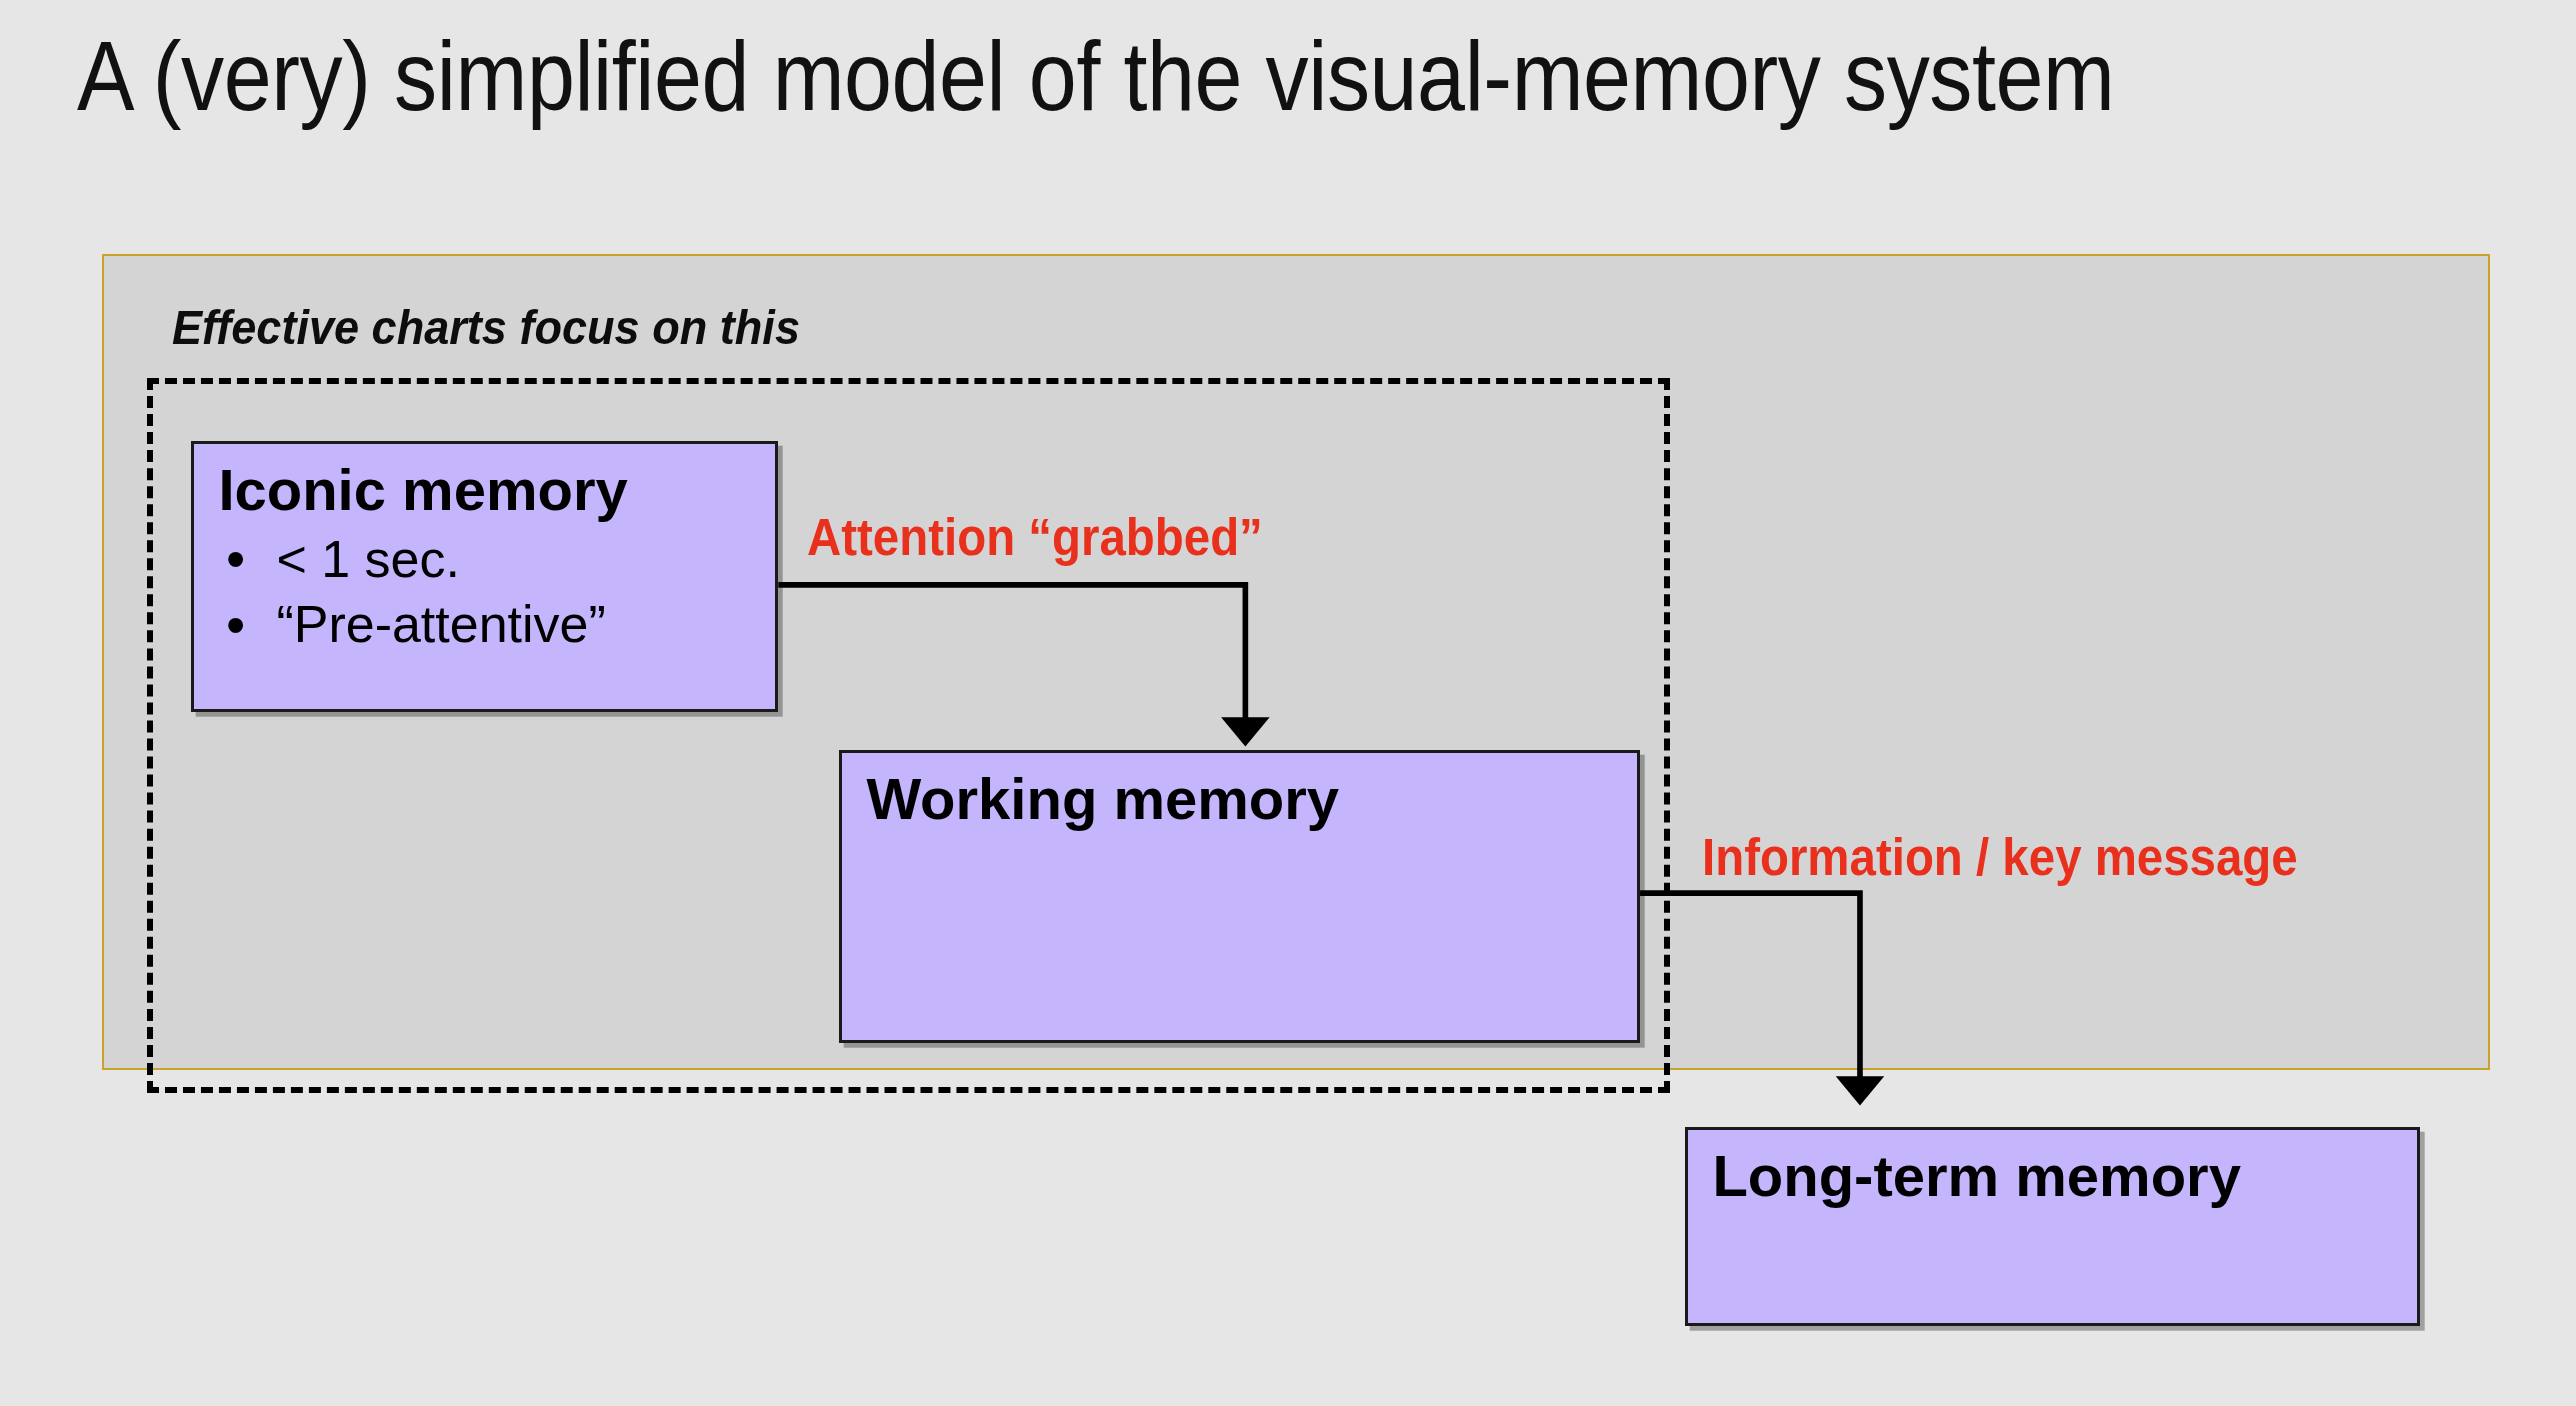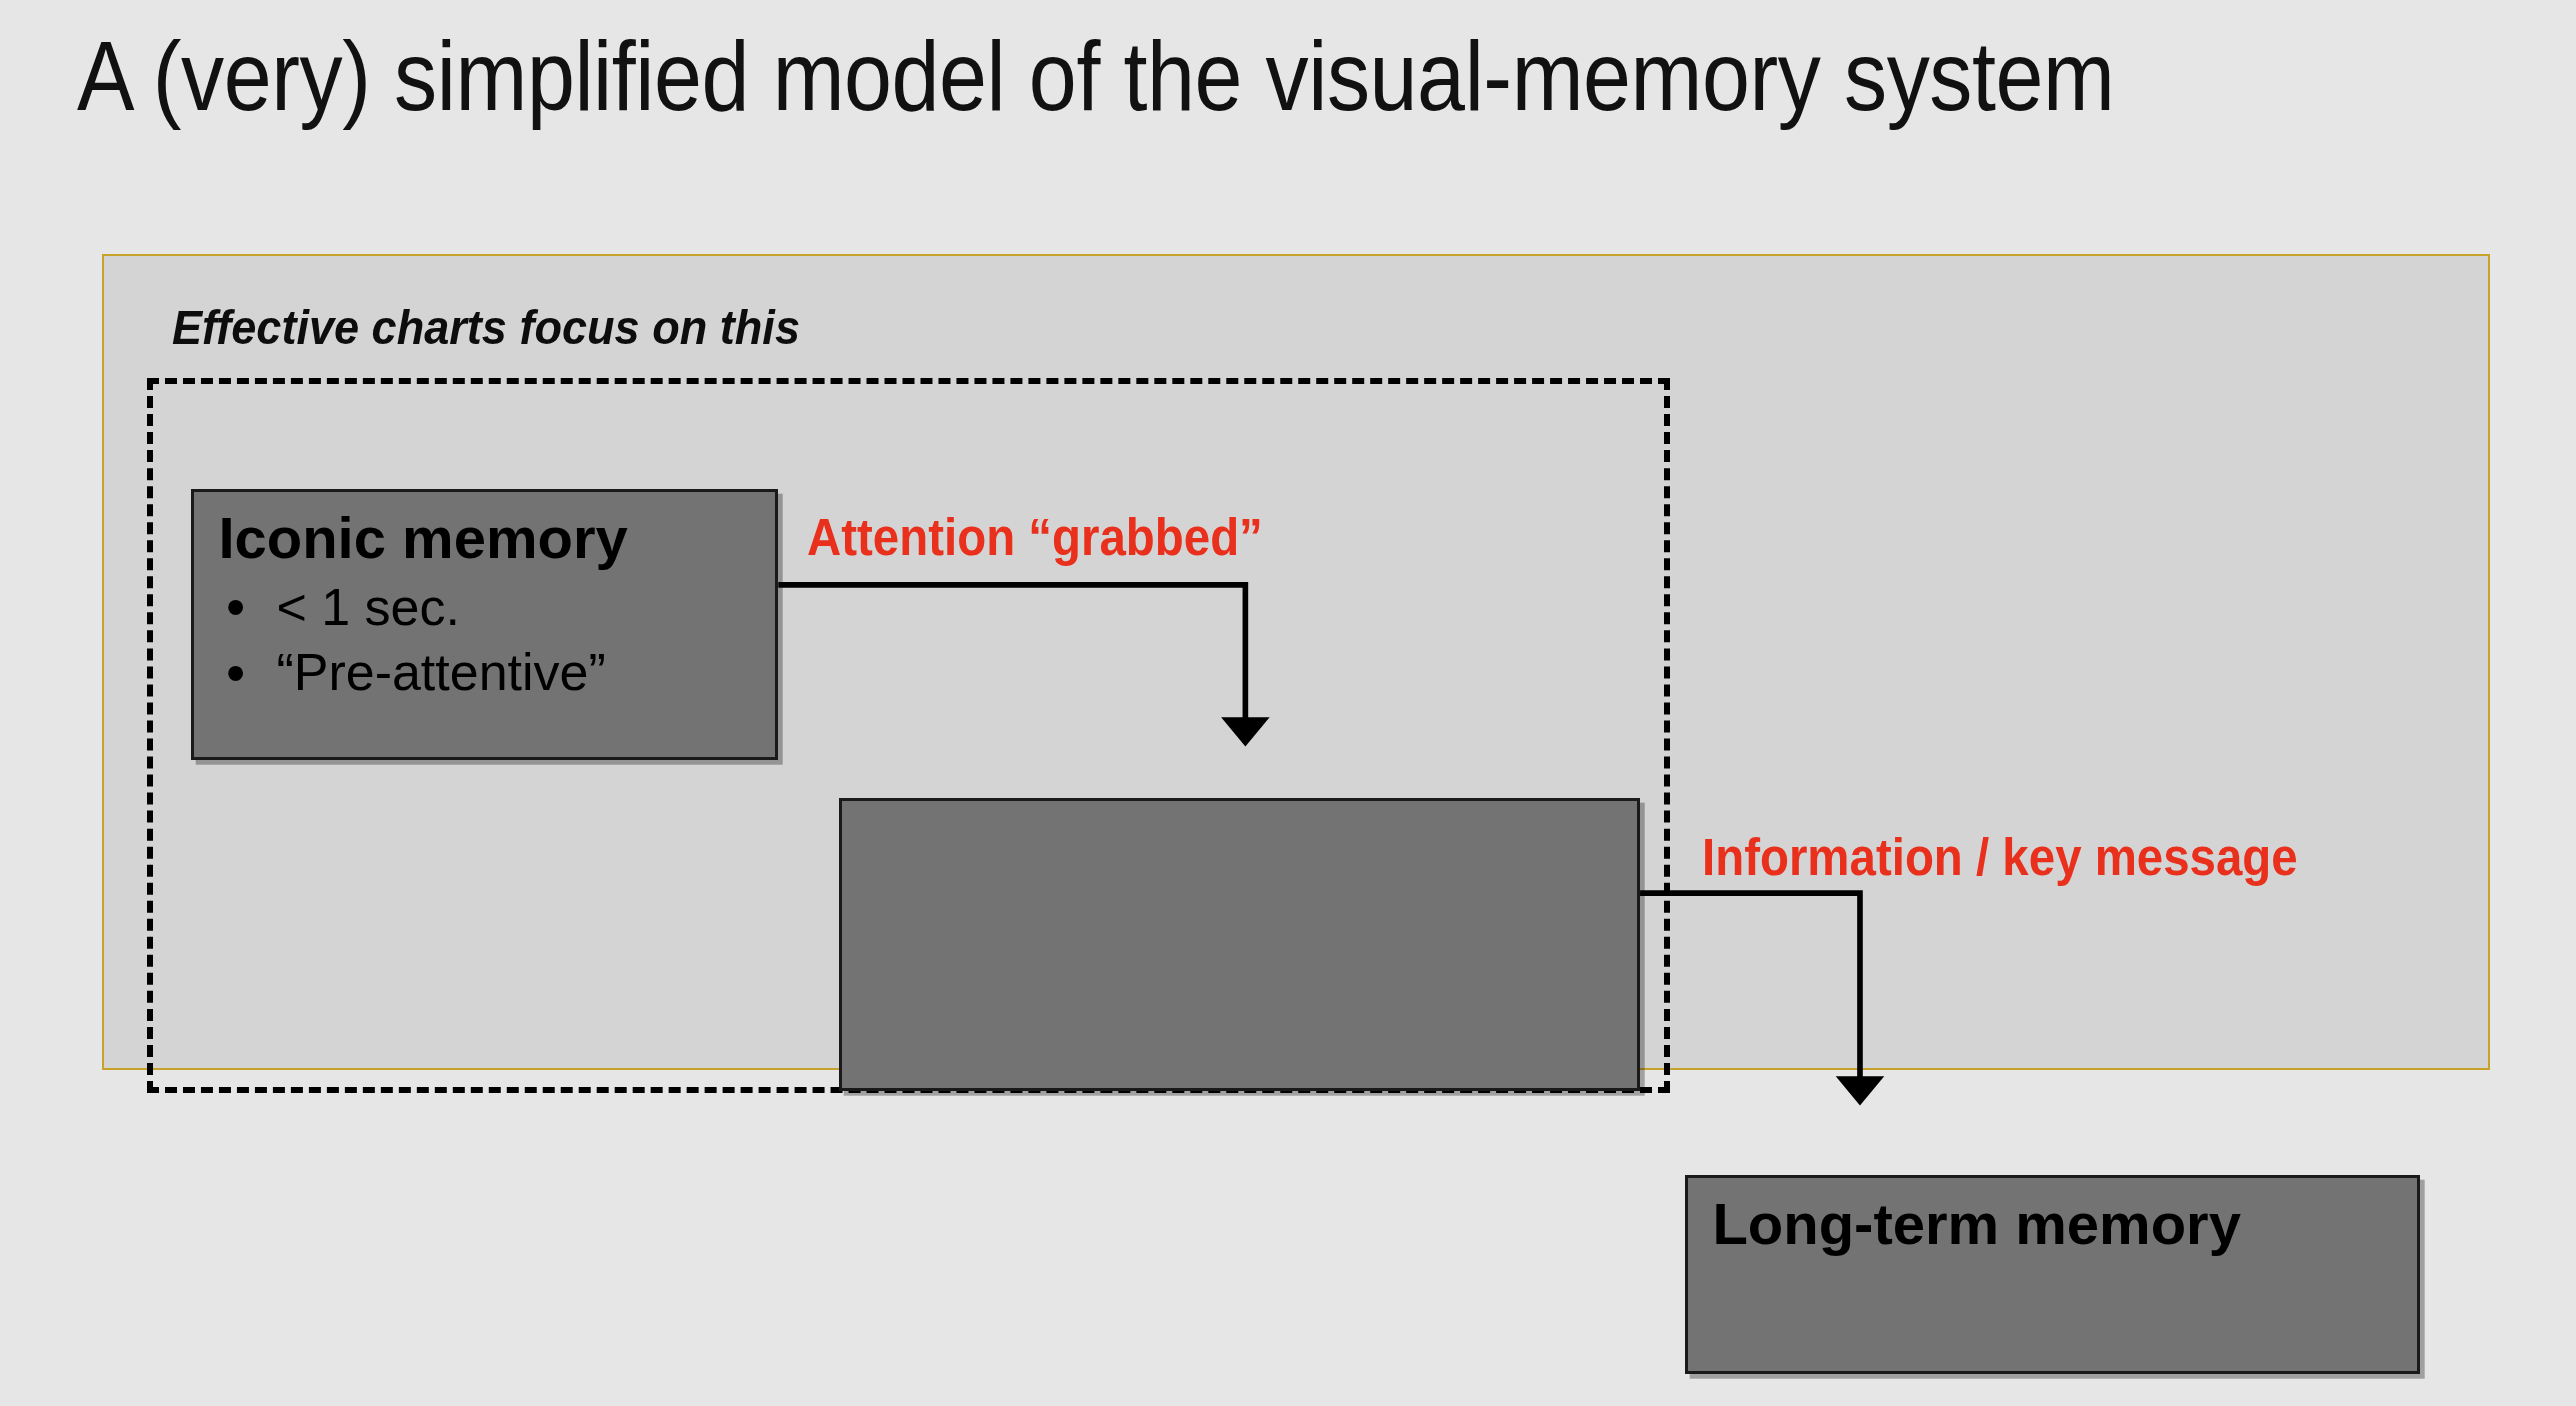--- a/index.html
+++ b/index.html
@@ -66,26 +66,25 @@
     width: 1523px;
     height: 715px;
     box-sizing: border-box;
     border: 6.6px dashed #000000;
     background: transparent;
   }
 
   
   .stage-box {
     position: absolute;
-    background: #737373;
+    background: #c4b5fd;
     border: 3.8px solid #1a1a1a;
     box-sizing: border-box;
     box-shadow: 4.7px 4.7px 0 rgba(0,0,0,0.30);
     padding: 13px 24.4px 9.4px 24.4px;
-    margin-top: 48px;
   }
   .stage-title {
     font-size: 58px;
     font-weight: bold;
     color: #000000;
     line-height: 1.14;
     white-space: nowrap;
     margin-bottom: 3.8px;
   }
   .stage-list {
@@ -168,20 +167,21 @@
 
   <div id="box-iconic" class="stage-box">
     <div class="stage-title">Iconic memory</div>
     <ul class="stage-list">
       <li>&lt; 1 sec.</li>
       <li>“Pre-attentive”</li>
     </ul>
   </div>
 
   <div id="box-working" class="stage-box">
+    <div class="stage-title">Working memory</div>
   </div>
 
   <div id="box-longterm" class="stage-box">
     <div class="stage-title">Long-term memory</div>
   </div>
 
 </div>
 
 
 </body></html>

